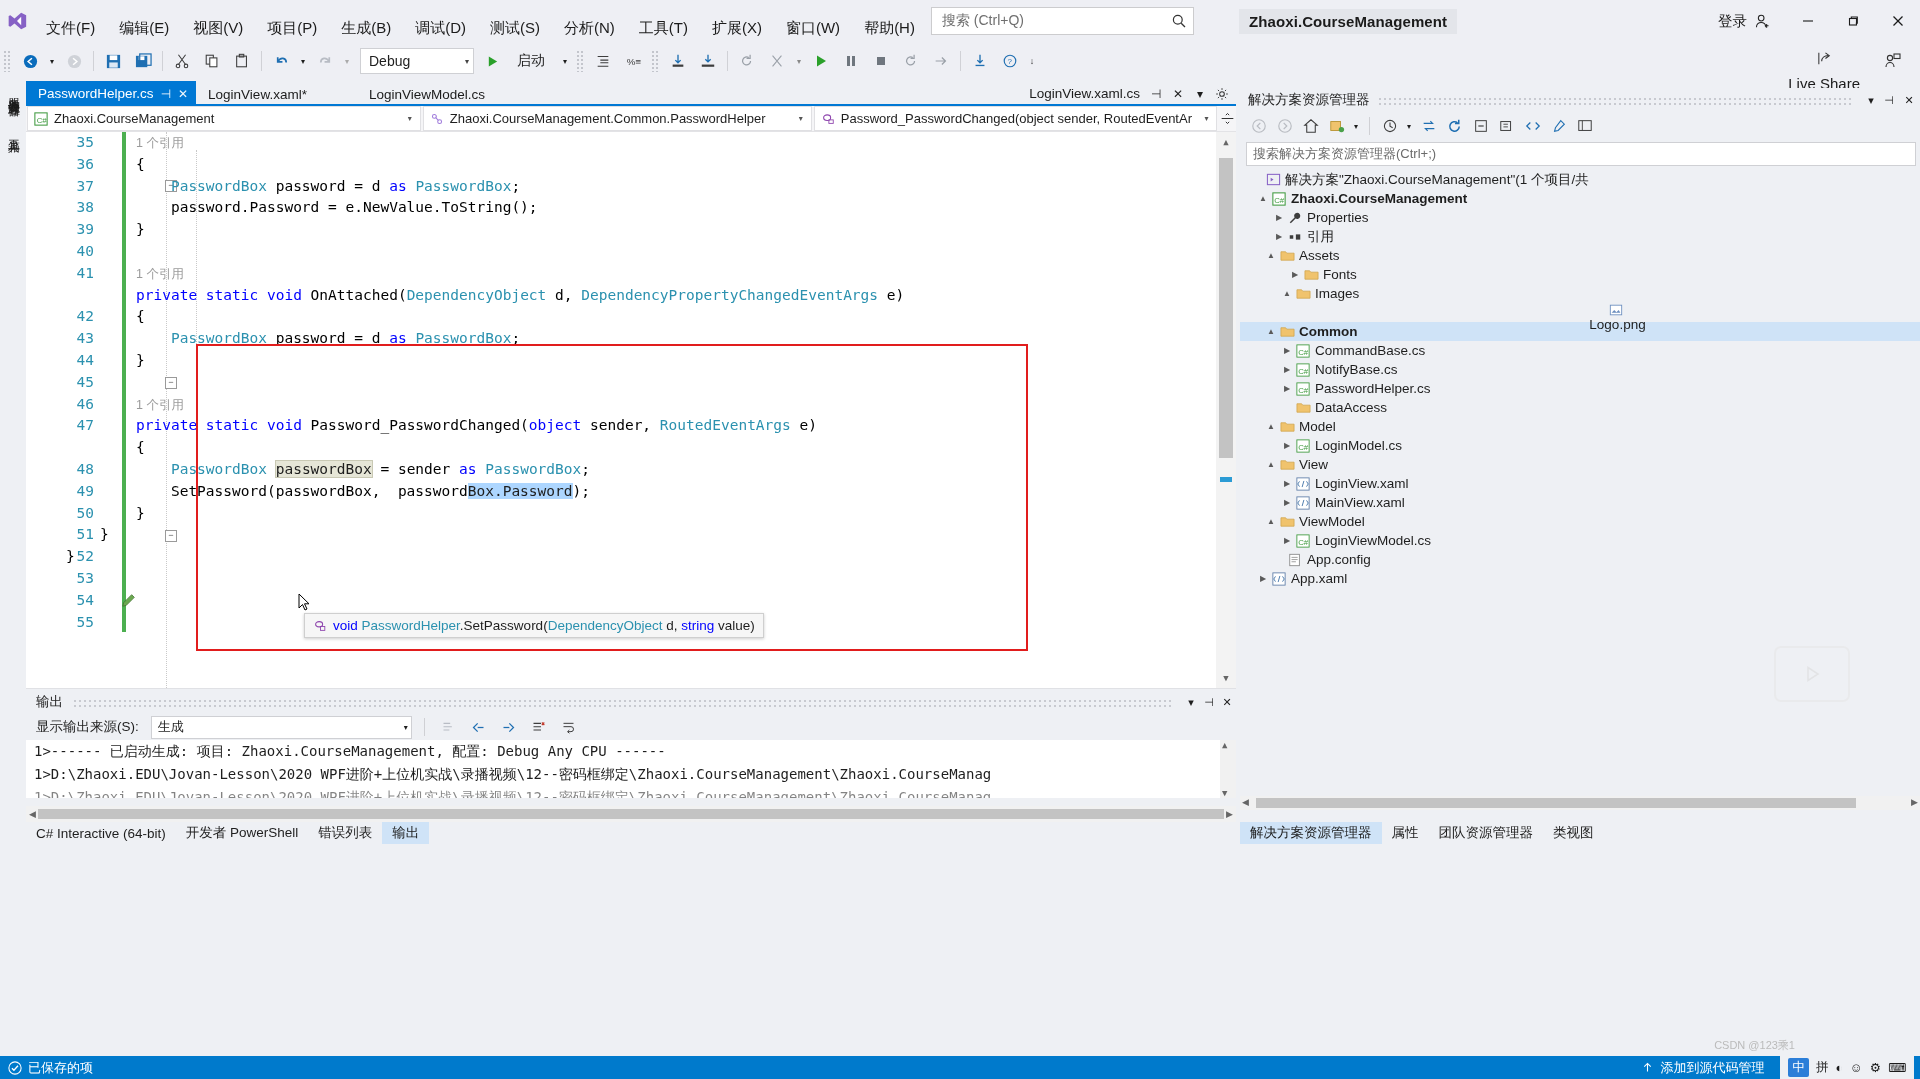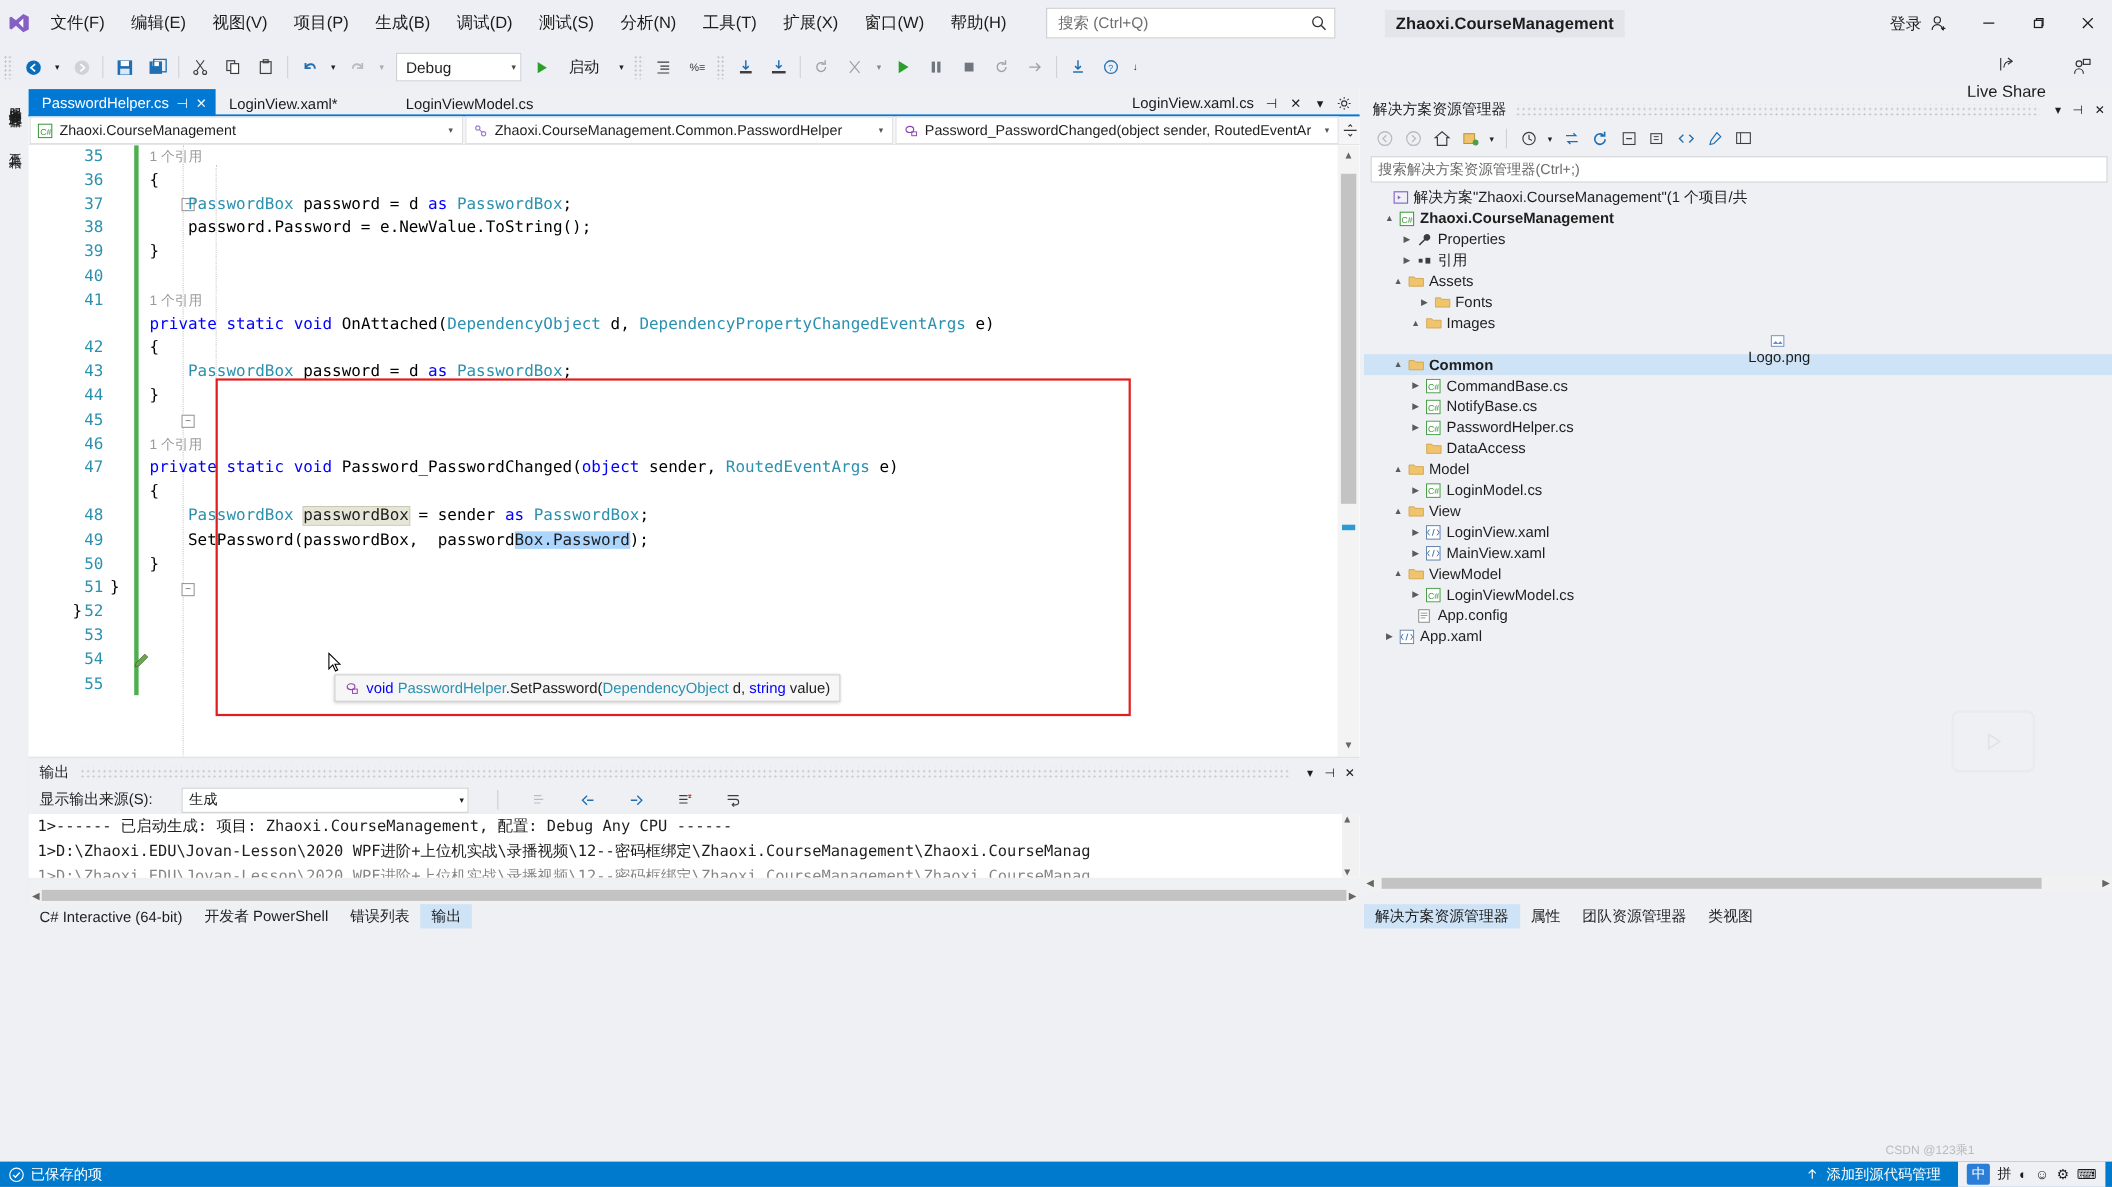--- a/index.html
+++ b/index.html
@@ -9,23 +9,23 @@
     font-family:"Liberation Sans","DejaVu Sans",sans-serif;
     font-size:13px;color:#1e1e1e;
     -webkit-font-smoothing:antialiased;
   }
   .app{position:relative;width:1920px;height:1079px;}
 
   
   .titlebar{position:absolute;left:0;top:0;width:1920px;height:42px;background:#eeeff4;display:flex;align-items:center;}
   .vs-logo{width:34px;height:42px;display:flex;align-items:center;justify-content:center;}
   .vs-logo svg{width:20px;height:20px;}
-  .menu{display:flex;align-items:center;height:42px;}
+  .menu{display:flex;align-items:flex-end;height:42px;}
   .menu-item{padding:0 12px;height:28px;line-height:28px;font-size:15px;color:#1b1b1b;cursor:default;}
-  .search-box{margin-left:24px;width:245px;height:26px;background:#fff;border:1px solid #ccccce;display:flex;align-items:center;padding:0 6px 0 10px;justify-content:center;}
+  .search-box{margin-left:4px;width:245px;height:26px;background:#fff;border:1px solid #ccccce;display:flex;align-items:center;padding:0 6px 0 10px;justify-content:center;}
   .search-box .ph{flex:1;color:#6f6f6f;font-size:14px;}
   .search-box .mag{width:16px;height:16px;}
   .app-title{margin-left:45px;font-size:15px;font-weight:bold;color:#1b1b1b;letter-spacing:.1px;background:#e3e5ea;padding:4px 10px;}
   .tb-right{position:absolute;right:0;top:0;height:42px;display:flex;align-items:center;}
   .signin{display:flex;align-items:center;gap:7px;font-size:14.5px;color:#1b1b1b;padding:0 14px;cursor:default;}
   .wbtn{width:45px;height:42px;display:flex;align-items:center;justify-content:center;cursor:default;}
   .wbtn svg{width:12px;height:12px;}
 
   
   .toolbar{position:absolute;left:0;top:42px;width:1920px;height:38px;background:#eeeff4;display:flex;align-items:center;}
@@ -92,21 +92,21 @@
   .sz-sep{width:1px;height:16px;background:#cfd0d4;margin:0 14px;}
   .sz-right{position:absolute;right:6px;display:flex;align-items:center;gap:0;font-size:13px;}
   .sz-right span{padding:0 16px;}
 
   
   .output{position:absolute;left:26px;top:690px;width:1210px;height:132px;background:#eef0f4;}
   .out-head{height:24px;display:flex;align-items:center;padding-left:10px;font-size:13.5px;position:relative;}
   .out-dots{flex:1;height:10px;margin:0 10px;background:
     radial-gradient(circle at 2px 2px,#c8cad0 1px,transparent 1px) 0 2px/5px 5px;}
   .out-head .ic{width:18px;height:18px;display:flex;align-items:center;justify-content:center;font-size:11px;cursor:default;}
-  .out-toolbar{height:26px;display:flex;align-items:center;gap:20px;padding-left:10px;font-size:13.5px;background:#eef0f4;}
+  .out-toolbar{height:26px;display:flex;align-items:center;gap:6px;padding-left:10px;font-size:13.5px;background:#eef0f4;}
   .out-combo{width:250px;height:21px;background:#fff;border:1px solid #cfd0d4;display:flex;align-items:center;padding:0 3px 0 6px;font-size:13px;margin-left:6px;}
   .ot-sep{width:1px;height:18px;background:#cfd0d4;margin:0 6px;}
   .oti{width:24px;height:22px;display:flex;align-items:center;justify-content:center;cursor:default;}
   .out-body{position:relative;height:58px;background:#fff;overflow:hidden;font-family:"DejaVu Sans Mono","Liberation Mono",monospace;font-size:14px;padding-left:8px;}
   .out-line{height:23px;line-height:23px;white-space:pre;}
   .out-hscroll{position:absolute;left:0;bottom:0;width:1210px;height:16px;background:#f1f1f1;display:flex;align-items:center;}
   .out-vscroll{position:absolute;right:0;top:0;width:16px;height:58px;background:#f1f1f1;}
 
   
   .botdock{position:absolute;left:26px;top:822px;width:1210px;height:22px;background:#eef0f4;display:flex;align-items:center;font-size:13.5px;}

